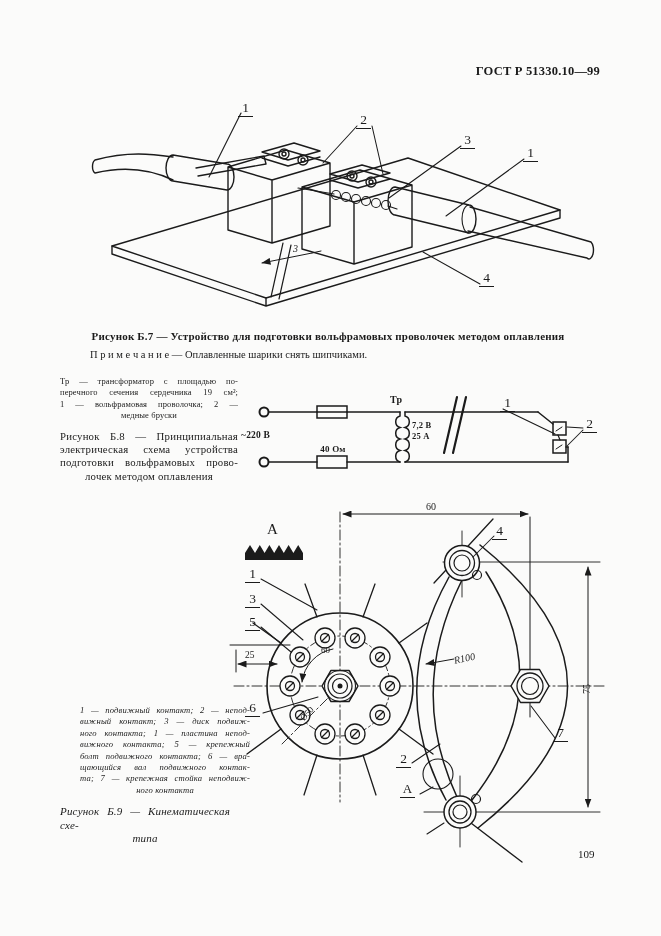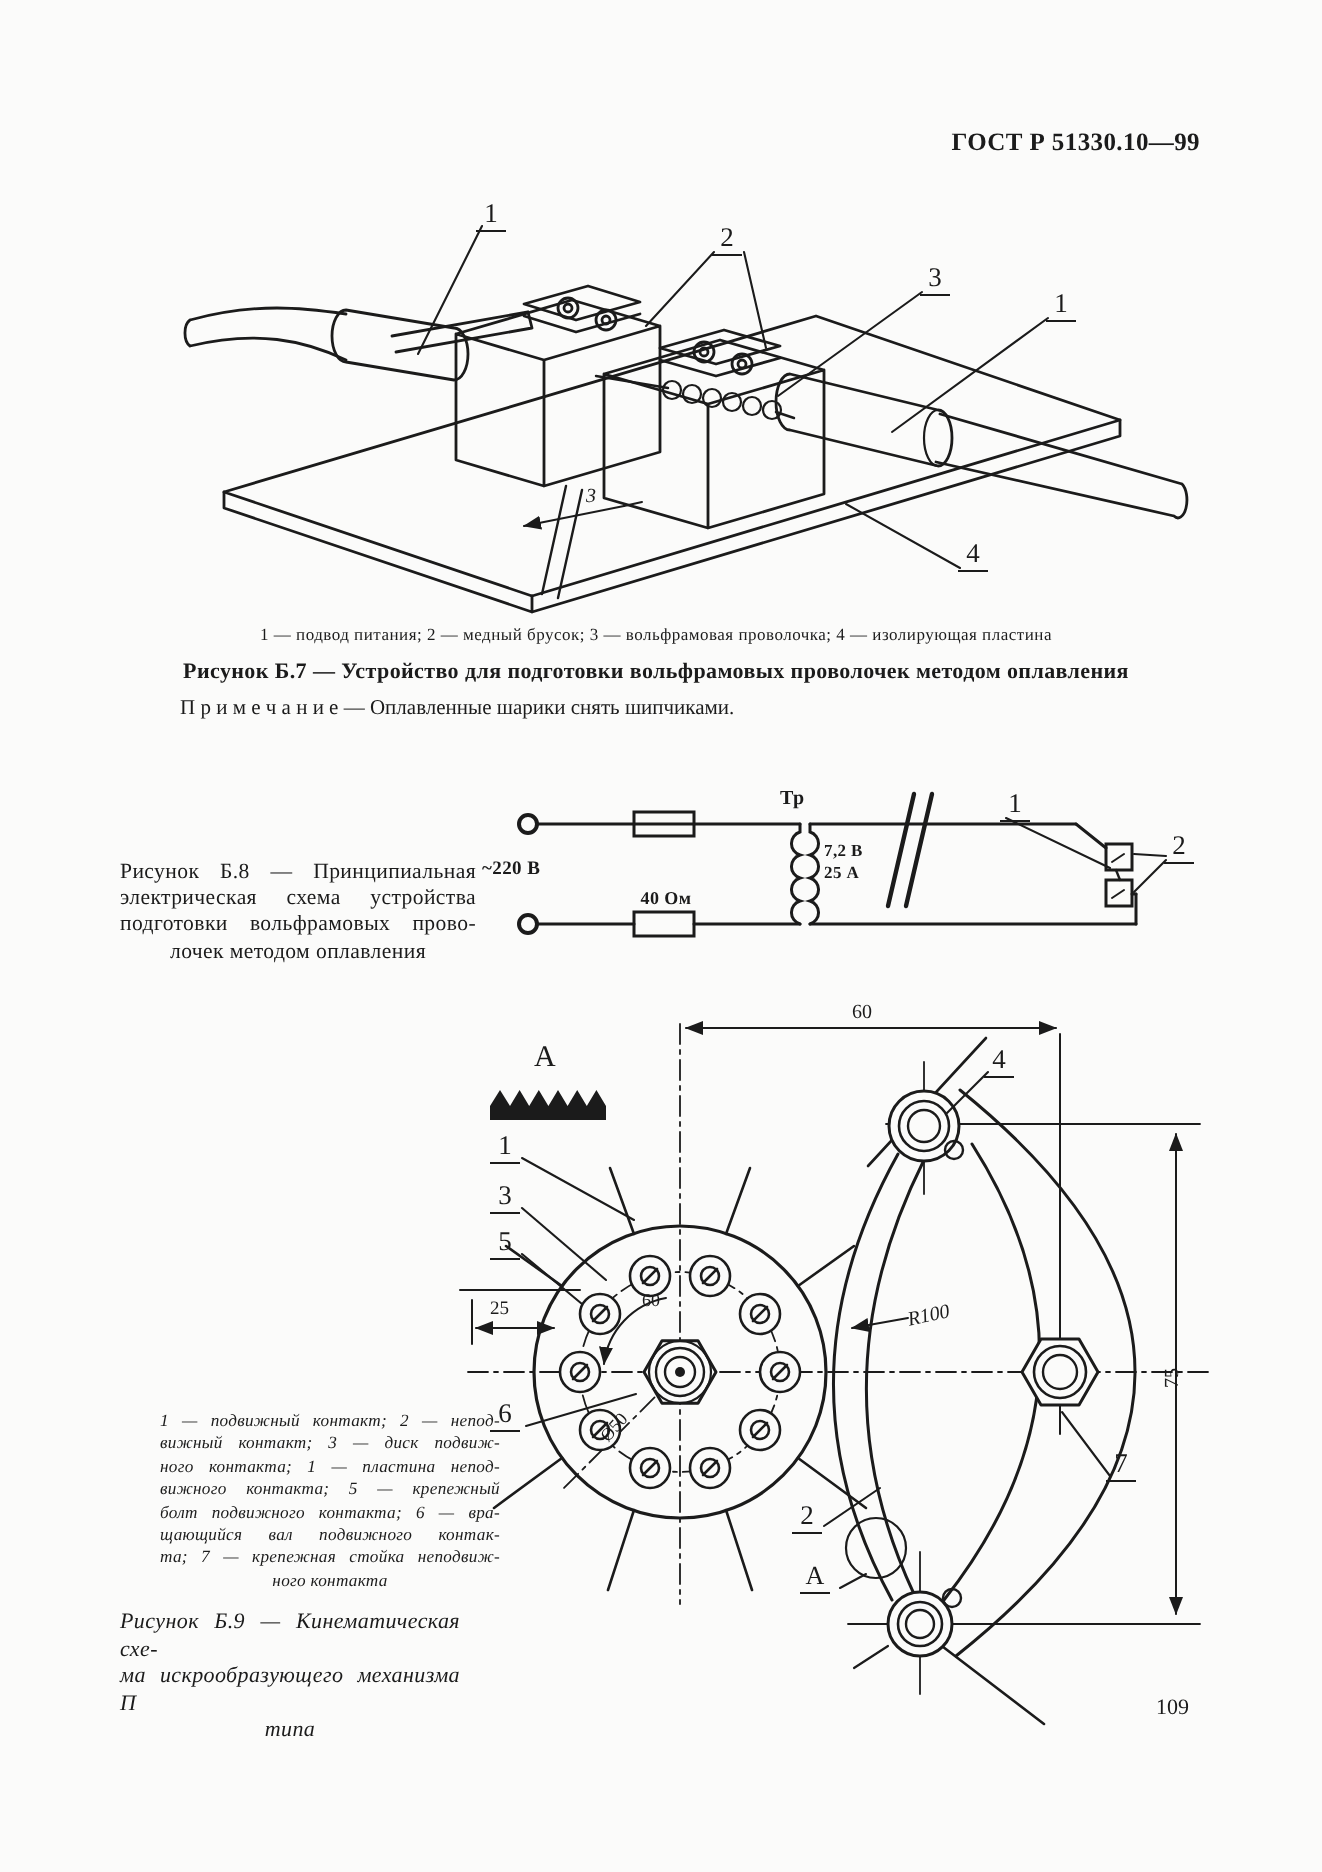--- a/index.html
+++ b/index.html
@@ -288,24 +288,29 @@
 
 <div class="lbl hdr" style="left:400px;top:64px;width:200px;">ГОСТ Р 51330.10—99</div>
 
 <div class="co-wrap" style="left:238px;top:98px;"><span class="co">1</span></div>
 <div class="co-wrap" style="left:356px;top:110px;"><span class="co">2</span></div>
 <div class="co-wrap" style="left:460px;top:130px;"><span class="co">3</span></div>
 <div class="co-wrap" style="left:523px;top:143px;"><span class="co">1</span></div>
 <div class="co-wrap" style="left:479px;top:268px;"><span class="co">4</span></div>
 <div class="lbl" style="left:293px;top:243px;font-size:10px;font-style:italic;">3</div>
 
-<div class="lbl small center" style="left:85px;top:312px;width:486px;">1 — подвод питания; 2 — медный брусок; 3 — вольфрамовая проволочка; 4 — изолирующая пластина</div>
 <div class="lbl cap center" style="left:85px;top:330px;width:486px;font-weight:bold;">Рисунок Б.7 — Устройство для подготовки вольфрамовых проволочек методом оплавления</div>
 <div class="lbl note" style="left:90px;top:349px;">П р и м е ч а н и е — Оплавленные шарики снять шипчиками.</div>
 
+<div class="blk b8leg" style="left:60px;top:376px;width:178px;">
+  <div class="jline">Тр — трансформатор с площадью по-</div>
+  <div class="jline">перечного сечения сердечника 19 см²;</div>
+  <div class="jline">1 — вольфрамовая проволочка; 2 —</div>
+  <div class="cline">медные бруски</div>
+</div>
 <div class="blk b8cap" style="left:60px;top:430px;width:178px;">
   <div class="jline">Рисунок Б.8 — Принципиальная</div>
   <div class="jline">электрическая схема устройства</div>
   <div class="jline">подготовки вольфрамовых прово-</div>
   <div class="cline">лочек методом оплавления</div>
 </div>
 
 <div class="lbl sch" style="left:241px;top:430px;font-size:9.5px;">~220 В</div>
 <div class="lbl sch" style="left:318px;top:444px;width:30px;text-align:center;">40 Ом</div>
 <div class="lbl sch" style="left:390px;top:394px;font-size:10px;">Тр</div>
@@ -336,19 +341,18 @@
   <div class="jline">вижный контакт; 3 — диск подвиж-</div>
   <div class="jline">ного контакта; 1 — пластина непод-</div>
   <div class="jline">вижного контакта; 5 — крепежный</div>
   <div class="jline">болт подвижного контакта; 6 — вра-</div>
   <div class="jline">щающийся вал подвижного контак-</div>
   <div class="jline">та; 7 — крепежная стойка неподвиж-</div>
   <div class="cline">ного контакта</div>
 </div>
 <div class="blk b9cap" style="left:60px;top:805px;width:170px;">
   <div class="jline">Рисунок Б.9 — Кинематическая схе-</div>
-  <div class="jline">ма искрообразующего механизма П</div>
   <div class="cline">типа</div>
 </div>
 
 <div class="lbl pagenum" style="left:578px;top:848px;">109</div>
 
 </div>
 
 </body></html>

